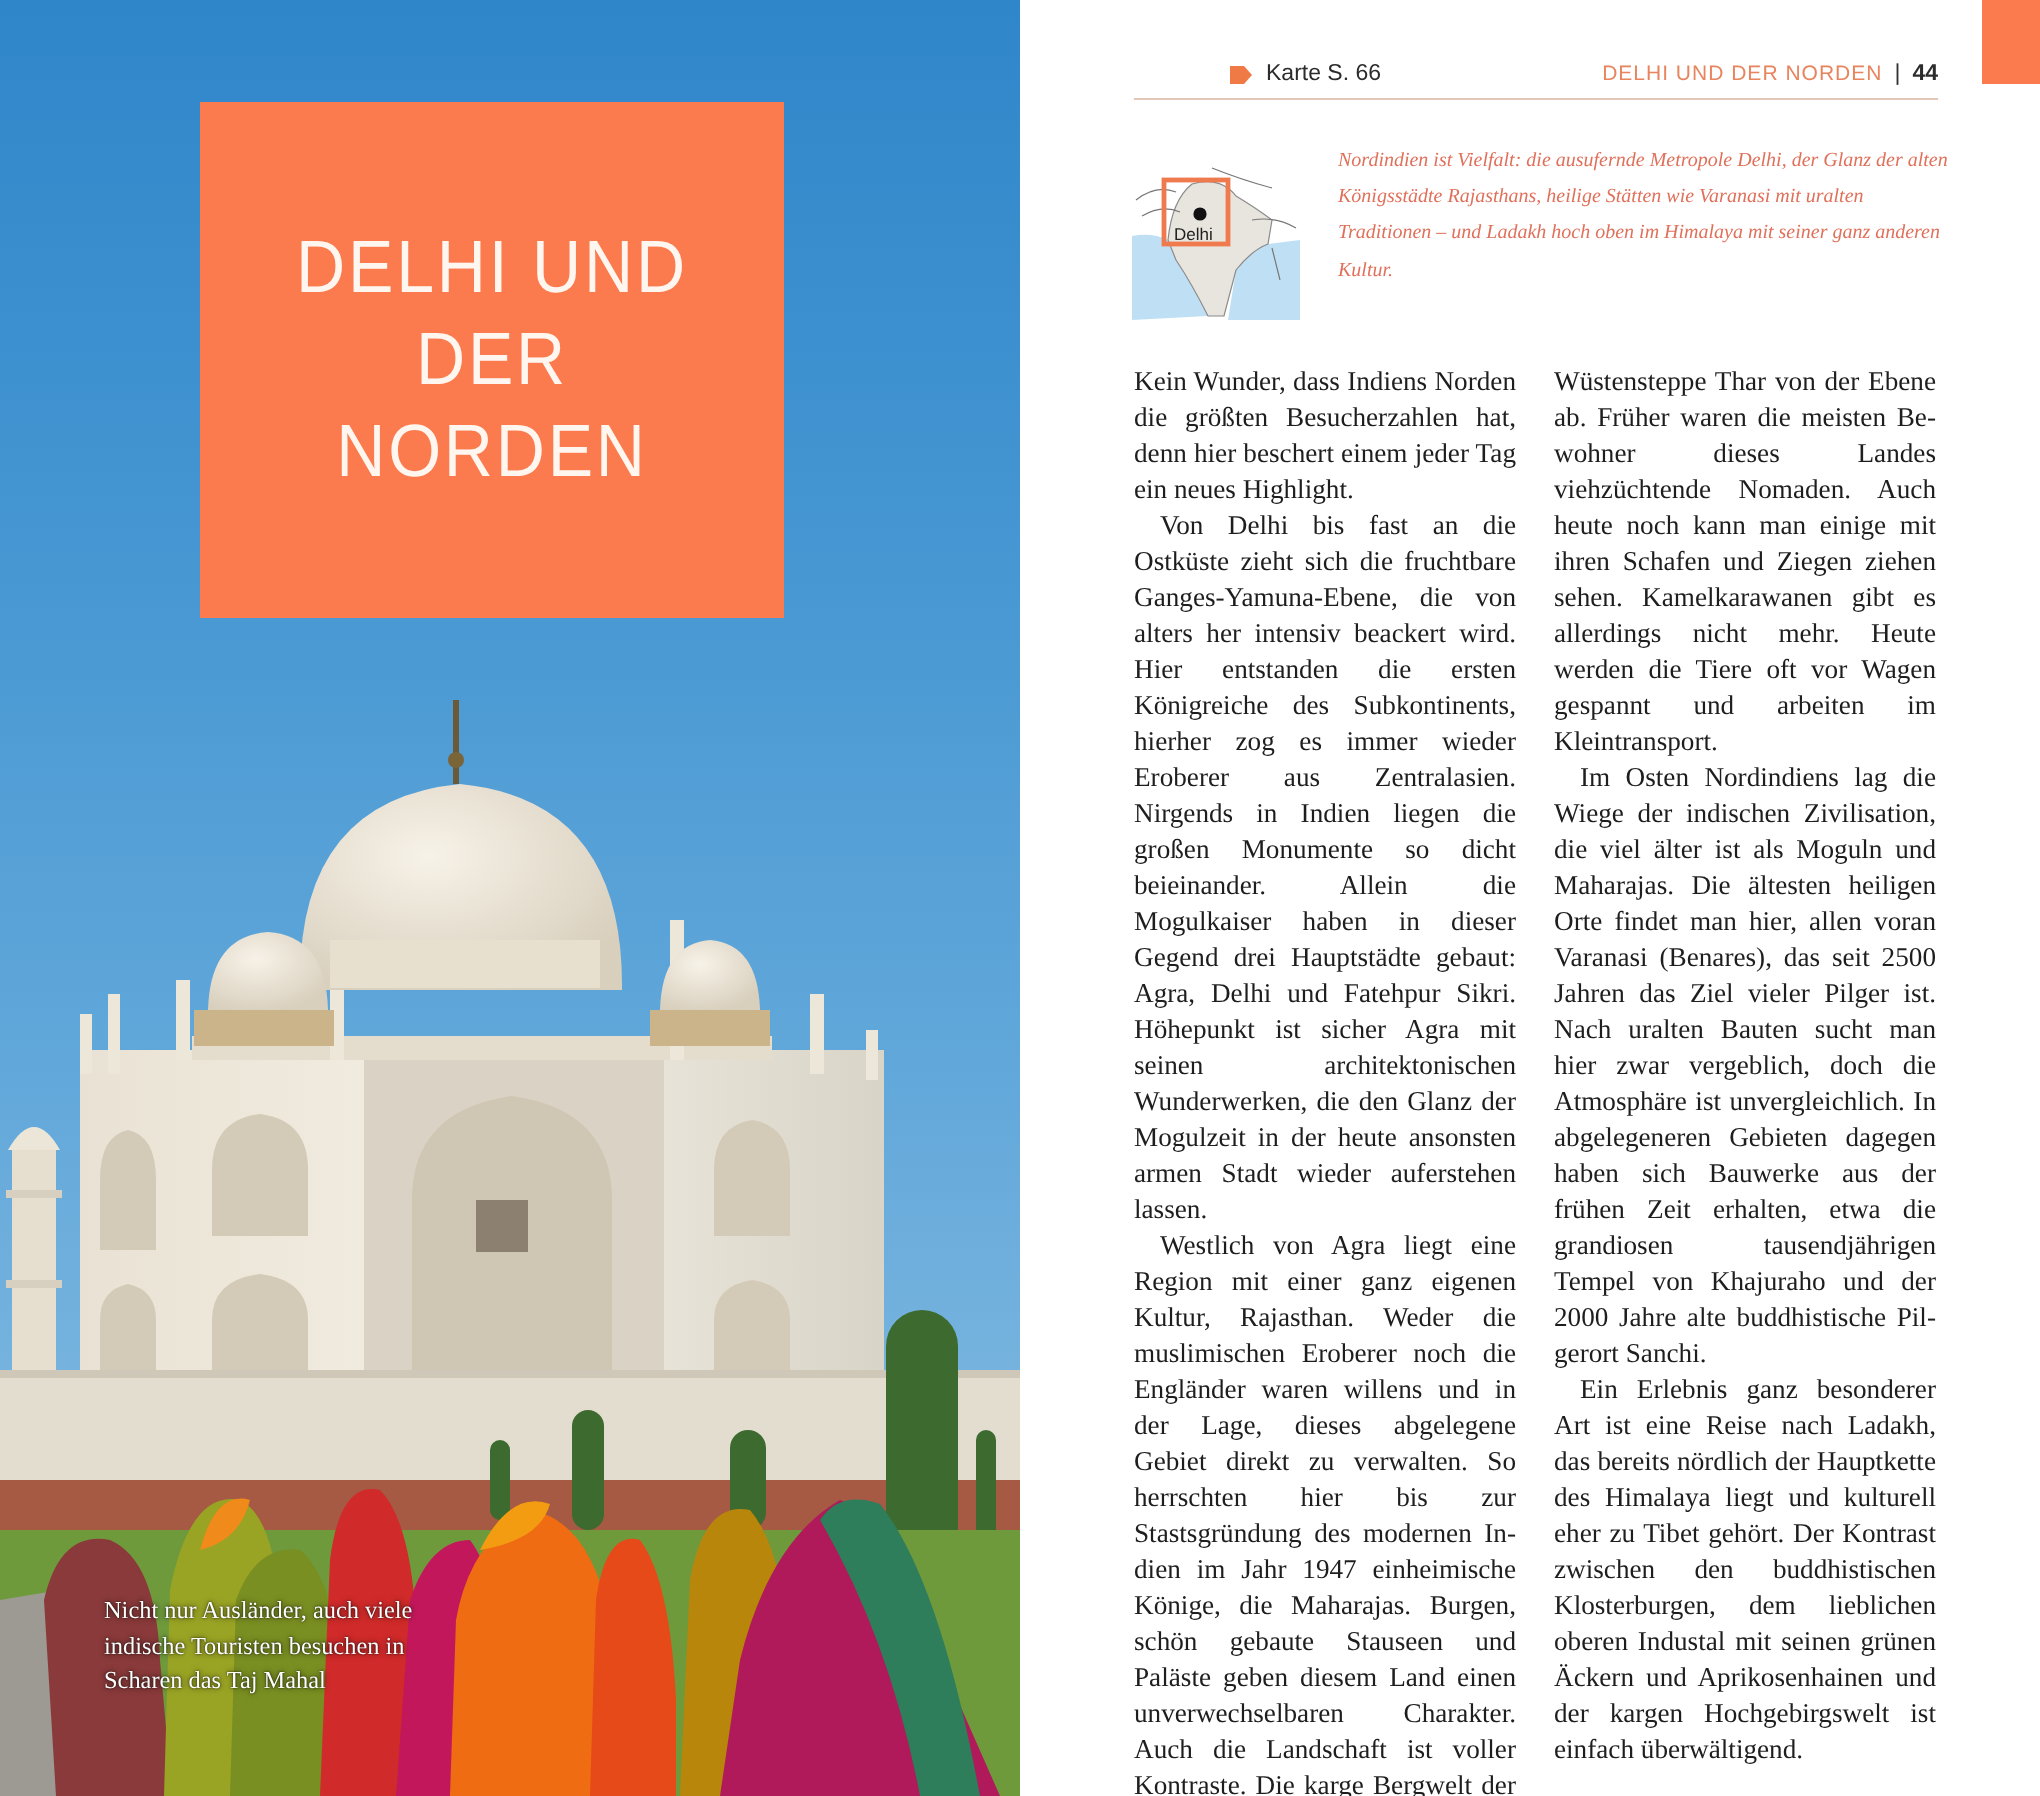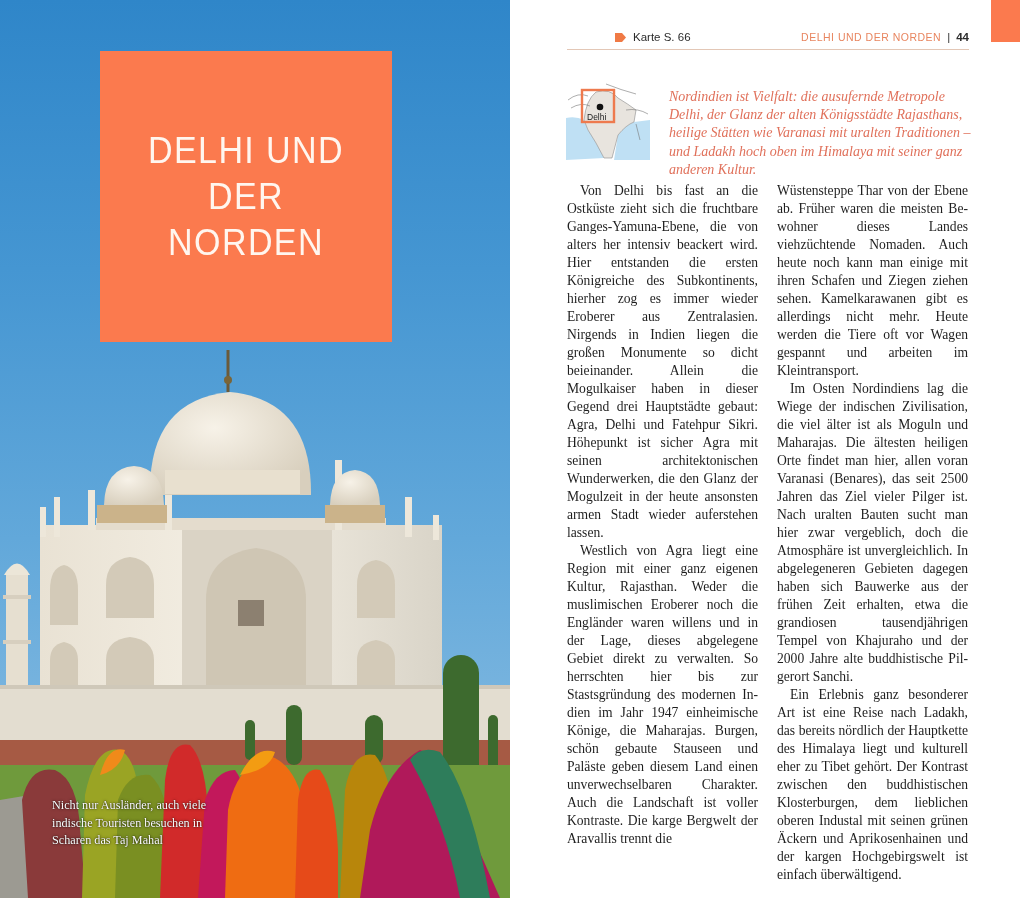--- a/index.html
+++ b/index.html
@@ -2,43 +2,43 @@
 <html><head>
 <meta charset="utf-8">
 <style>
   html, body { margin:0; padding:0; }
   body { width:1020px; height:898px; position:relative; overflow:hidden; background:#ffffff; font-family:"DejaVu Serif", serif; }
 
   
   .photo-page { position:absolute; left:0; top:0; width:510px; height:898px; overflow:hidden;
     background:linear-gradient(180deg,#2f86c9 0%,#4596d2 30%,#62a8da 60%,#7ab5df 80%); }
   .photo-page svg { position:absolute; left:0; top:0; }
-  .title-box { position:absolute; left:100px; top:51px; width:292px; height:291px; background:#fb7a4e;
+  .title-box { position:absolute; left:100px; top:51px; width:292px; height:258px; background:#fb7a4e;
     display:flex; align-items:center; justify-content:center; text-align:center; }
   .title-box h1 { margin:0; color:#fff6ef; font-family:"Liberation Sans", sans-serif; font-weight:400;
     font-size:37px; line-height:46px; letter-spacing:1.5px; transform:scaleX(0.92); }
   .photo-caption { position:absolute; left:52px; top:797px; width:190px; color:#ffffff;
     font-family:Liberation Serif, serif; font-size:12.2px; line-height:17.5px;
     text-shadow:0 0 3px rgba(0,0,0,.65), 0 0 1px rgba(0,0,0,.8); }
 
   
   .text-page { position:absolute; left:510px; top:0; width:510px; height:898px; background:#ffffff; }
   .thumb-tab { position:absolute; right:0; top:0; width:29px; height:42px; background:#fb7a4e; }
   .running-head { position:absolute; left:57px; top:29px; width:402px; height:20px;
     border-bottom:1.5px solid #e3c7b6; font-family:"Liberation Sans", sans-serif; font-size:11.5px; }
   .map-ref { position:absolute; left:0; top:2px; display:flex; align-items:center; gap:7px; color:#2c2c2c;margin-left:48px; }
   .arrow-icon { width:11px; height:9px; display:inline-block; }
   .chapter-ref { position:absolute; right:0; top:2px; display:flex; align-items:center; gap:6px; }
   .chapter-name { color:#e8855f; letter-spacing:.5px; font-size:10.5px; }
   .sep { color:#333; }
   .page-number { color:#2c2c2c; font-weight:700; }
 
   .locator-map { position:absolute; left:56px; top:80px; width:84px; height:80px; }
-  .lead { position:absolute; left:159px; top:88px; width:305px; margin:0; color:#e0705a;
-    font-family:"Liberation Serif", serif; font-style:italic; font-size:14px; line-height:18.2px; }
+  .lead { position:absolute; left:159px; top:72px; width:305px; margin:0; color:#e0705a;
+    font-family:"Liberation Serif", serif; font-style:italic; font-size:10px; line-height:18.2px; }
 
   .columns { position:absolute; left:57px; top:182px; width:402px; display:flex; gap:19px; }
   .col { width:191px; font-family:"Liberation Serif", serif; font-size:13.6px; line-height:18px; color:#1e1e1e; text-align:justify; hyphens:manual; }
   .col p { margin:0; }
   .col p.indent { text-indent:13px; }
 </style>
 </head>
 <body>
 
 <div class="photo-page">
@@ -162,20 +162,21 @@
     <path d="M2 20 Q12 12 22 16 M5 28 Q15 22 24 26 M40 4 Q55 10 70 14 M60 30 Q72 28 82 34 M70 44 L74 60" stroke="#777" stroke-width="0.6" fill="none"></path>
     <rect x="16" y="10" width="32" height="32" fill="none" stroke="#ee7a4e" stroke-width="2.4"></rect>
     <circle cx="34" cy="27" r="3.3" fill="#111"></circle>
     <text x="21" y="40" font-family="Liberation Sans, sans-serif" font-size="8.5" fill="#222">Delhi</text>
   </svg>
 
   <p class="lead">Nordindien ist Vielfalt: die ausufernde Metropole Delhi, der Glanz der alten Königsstädte Rajas­thans, heilige Stätten wie Varanasi mit uralten Traditionen – und Ladakh hoch oben im Himalaya mit seiner ganz anderen Kultur.</p>
 
   <div class="columns">
     <div class="col">
+      <p>Kein Wunder, dass Indiens Norden die größten Besucherzahlen hat, denn hier beschert einem jeder Tag ein neues Highlight.</p>
       <p class="indent">Von Delhi bis fast an die Ostküste zieht sich die fruchtbare Ganges-Yamuna-Ebene, die von alters her intensiv beackert wird. Hier ent­standen die ersten Königreiche des Subkontinents, hierher zog es im­mer wieder Eroberer aus Zen­tralasien. Nirgends in Indien liegen die großen Monumente so dicht beieinander. Allein die Mogulkaiser haben in dieser Gegend drei Haupt­städte gebaut: Agra, Delhi und Fatehpur Sikri. Höhepunkt ist si­cher Agra mit seinen architektoni­schen Wunderwerken, die den Glanz der Mogulzeit in der heute ansonsten armen Stadt wieder auf­erstehen lassen.</p>
       <p class="indent">Westlich von Agra liegt eine Region mit einer ganz eigenen Kul­tur, Rajasthan. Weder die muslimi­schen Eroberer noch die Engländer waren willens und in der Lage, die­ses abgelegene Gebiet direkt zu ver­walten. So herrschten hier bis zur Stastsgründung des modernen In­dien im Jahr 1947 einheimische Kö­nige, die Maharajas. Burgen, schön gebaute Stauseen und Paläste geben diesem Land einen unverwechsel­baren Charakter. Auch die Land­schaft ist voller Kontraste. Die karge Bergwelt der Aravallis trennt die</p>
     </div>
     <div class="col">
       <p>Wüstensteppe Thar von der Ebene ab. Früher waren die meisten Be­wohner dieses Landes viehzüchten­de Nomaden. Auch heute noch kann man einige mit ihren Schafen und Ziegen ziehen sehen. Kamel­karawanen gibt es allerdings nicht mehr. Heute werden die Tiere oft vor Wagen gespannt und arbeiten im Kleintransport.</p>
       <p class="indent">Im Osten Nordindiens lag die Wiege der indischen Zivilisation, die viel älter ist als Moguln und Ma­harajas. Die ältesten heiligen Orte findet man hier, allen voran Varana­si (Benares), das seit 2500 Jahren das Ziel vieler Pilger ist. Nach ural­ten Bauten sucht man hier zwar ver­geblich, doch die Atmosphäre ist unvergleichlich. In abgelegeneren Gebieten dagegen haben sich Bau­werke aus der frühen Zeit erhalten, etwa die grandiosen tausendjähri­gen Tempel von Khajuraho und der 2000 Jahre alte buddhistische Pil­gerort Sanchi.</p>
       <p class="indent">Ein Erlebnis ganz besonderer Art ist eine Reise nach Ladakh, das be­reits nördlich der Hauptkette des Himalaya liegt und kulturell eher zu Tibet gehört. Der Kontrast zwi­schen den buddhistischen Kloster­burgen, dem lieblichen oberen In­dustal mit seinen grünen Äckern und Aprikosenhainen und der kar­gen Hochgebirgswelt ist einfach überwältigend.</p>
     </div>
   </div>
 </div>

